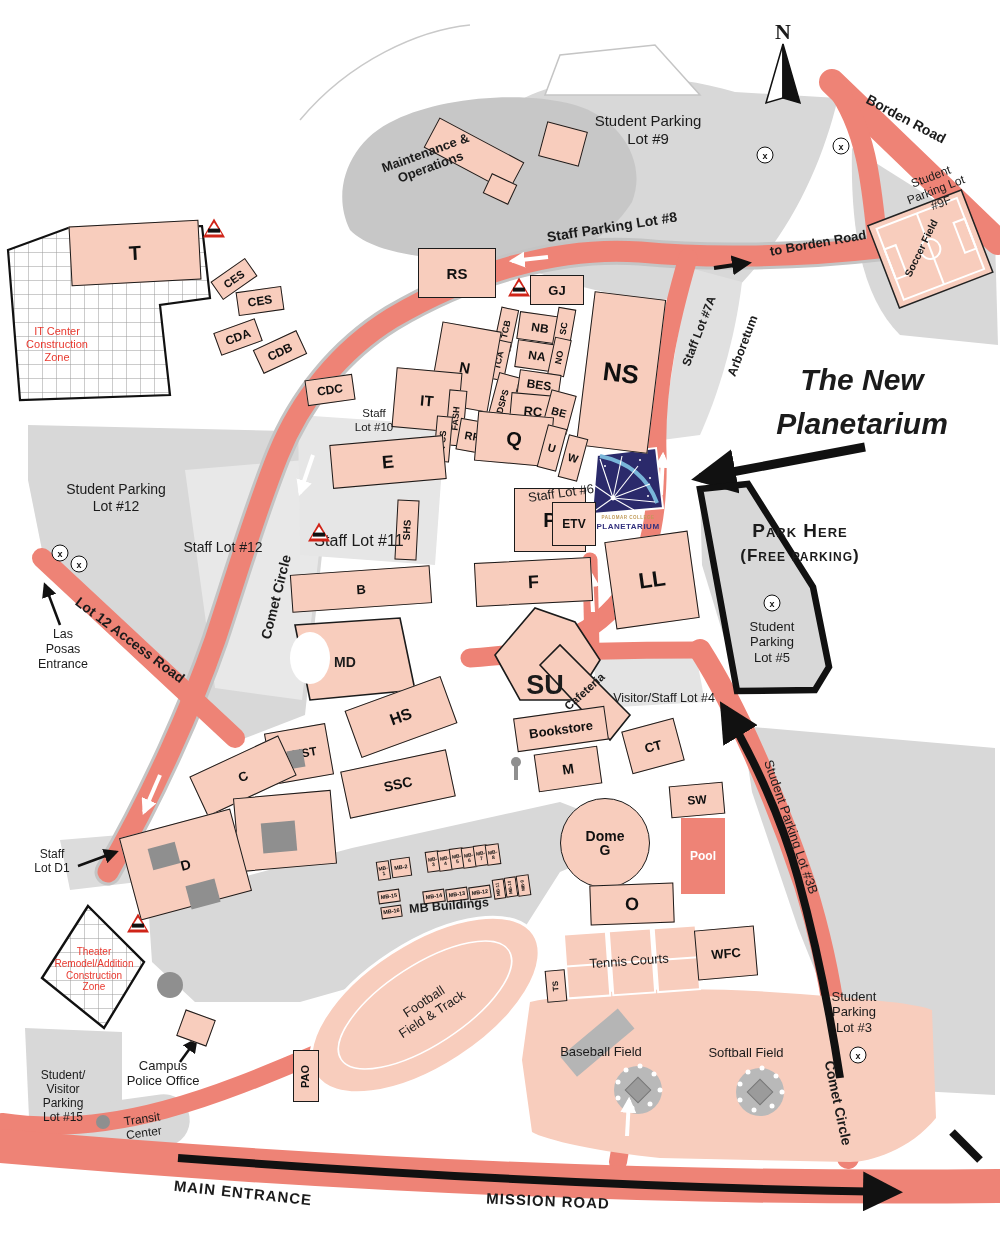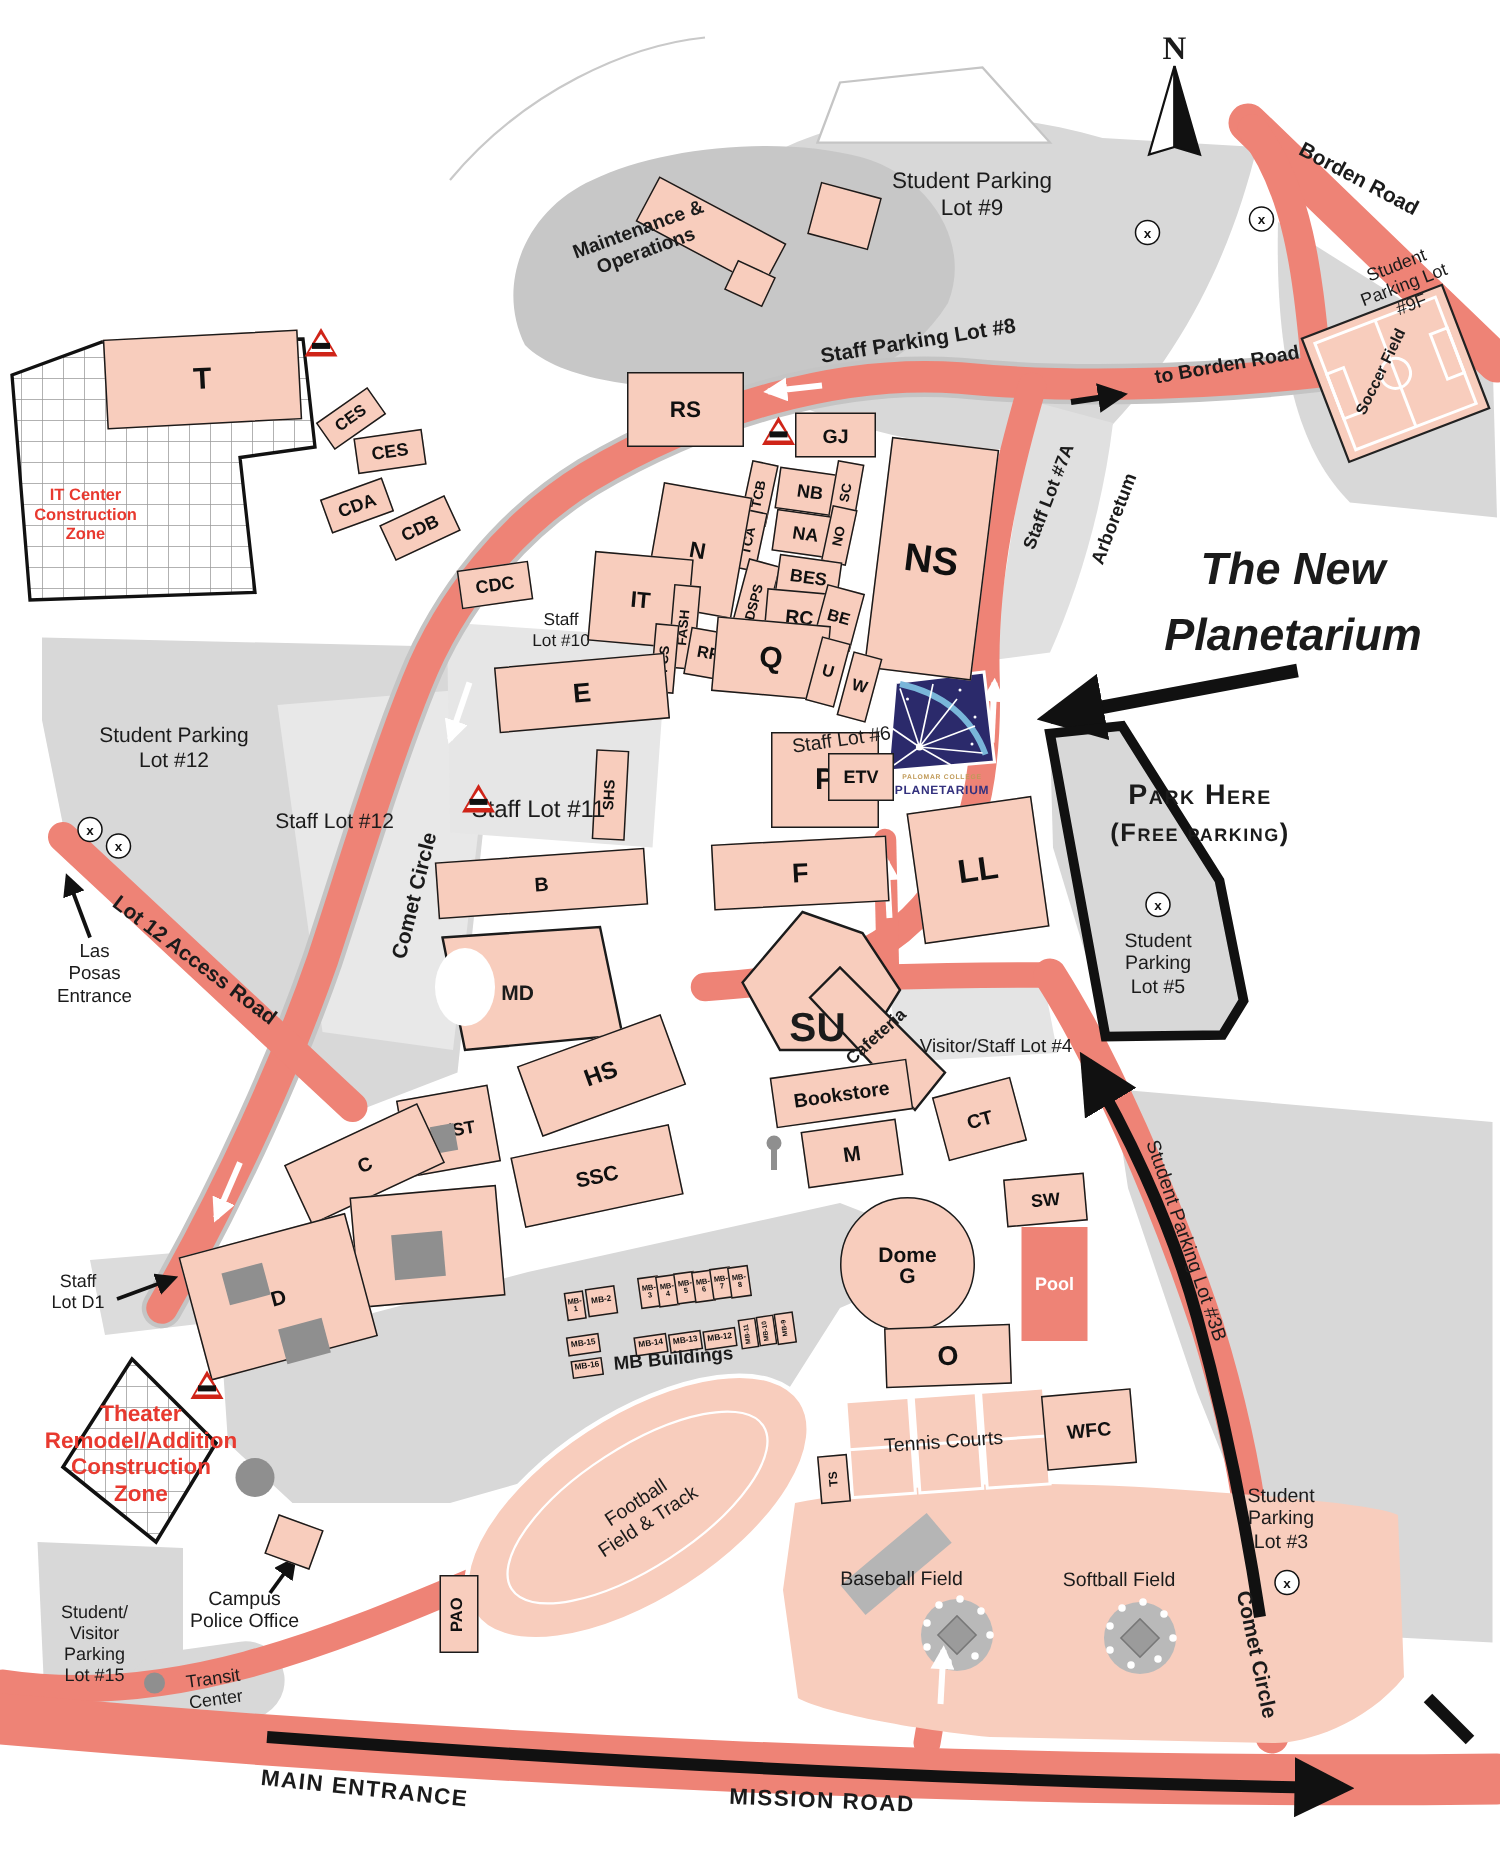--- a/index.html
+++ b/index.html
@@ -7,21 +7,21 @@
        font-family:"Liberation Sans",sans-serif;overflow:hidden;}
   #base{position:absolute;left:0;top:0;}
   .bldg{position:absolute;background:#f8cdbd;border:1.5px solid #1b1b1b;
         display:flex;align-items:center;justify-content:center;
         font-weight:700;color:#101010;white-space:pre-line;text-align:center;
         line-height:1;box-sizing:border-box;transform-origin:50% 50%;}
   .vert span{transform:rotate(-90deg);display:block;white-space:nowrap;}
   .lbl{position:absolute;color:#1b1b1b;white-space:pre-line;text-align:center;
        line-height:1.18;font-weight:500;transform-origin:50% 50%;}
   .b7{font-weight:700;}
-  .red{color:#e8392f;font-weight:700;}
+  .red{color:#e8392f;font-weight:400;}
   .ital{font-style:italic;font-weight:800;}
   .caps{font-variant:small-caps;font-weight:800;letter-spacing:1px;}
   .serif{font-family:"Liberation Serif",serif;}
   .xm{position:absolute;width:15px;height:15px;border:1.5px solid #111;border-radius:50%;
       background:#fff;display:flex;align-items:center;justify-content:center;
       font-size:9px;font-weight:700;color:#111;transform:translate(-50%,-50%);}
   .tri{position:absolute;width:0;height:0;border-left:11px solid transparent;
        border-right:11px solid transparent;border-bottom:19px solid #cf2418;
        transform:translate(-50%,-60%);}
   .tri i{position:absolute;left:-8px;top:4px;width:0;height:0;
@@ -232,21 +232,21 @@
 <div class="bldg" style="left:394px;top:370px;width:66px;height:60px;font-size:15px;transform:rotate(5deg)">IT</div>
 <div class="bldg vert" style="left:447px;top:390px;width:18px;height:56px;font-size:9px;transform:rotate(5deg)"><span>FASH</span></div>
 <div class="bldg vert" style="left:435px;top:416px;width:16px;height:46px;font-size:9px;transform:rotate(5deg)"><span>FCS</span></div>
 <div class="bldg" style="left:458px;top:420px;width:28px;height:32px;font-size:11px;transform:rotate(10deg)">RF</div>
 <div class="bldg" style="left:476px;top:414px;width:76px;height:50px;font-size:20px;transform:rotate(5deg)">Q</div>
 <div class="bldg" style="left:542px;top:426px;width:20px;height:44px;font-size:11px;transform:rotate(15deg)">U</div>
 <div class="bldg" style="left:563px;top:436px;width:20px;height:44px;font-size:11px;transform:rotate(15deg)">W</div>
 <div class="bldg" style="left:331px;top:440px;width:114px;height:44px;font-size:18px;transform:rotate(-5deg)">E</div>
 <div class="bldg vert" style="left:396px;top:500px;width:22px;height:60px;font-size:10px;transform:rotate(3deg)"><span>SHS</span></div>
 <div class="bldg" style="left:514px;top:488px;width:72px;height:64px;font-size:20px">P</div>
-<div class="bldg" style="left:552px;top:502px;width:44px;height:32px;font-size:12px">ETV</div>
+<div class="bldg" style="left:552px;top:502px;width:44px;height:44px;font-size:12px">ETV</div>
 <div class="bldg" style="left:291px;top:570px;width:140px;height:38px;font-size:13px;transform:rotate(-4deg)">B</div>
 <div class="bldg" style="left:475px;top:560px;width:117px;height:44px;font-size:18px;transform:rotate(-3deg)">F</div>
 <div class="bldg" style="left:610px;top:536px;width:84px;height:88px;font-size:22px;transform:rotate(-8deg)">LL</div>
 <div class="bldg" style="left:350px;top:692px;width:102px;height:50px;font-size:16px;transform:rotate(-20deg)">HS</div>
 <div class="bldg" style="left:268px;top:728px;width:62px;height:52px;font-size:12px;transform:rotate(-10deg)">AA/ST</div>
 <div class="roof" style="left:288px;top:750px;width:16px;height:18px;transform:rotate(-10deg)"></div>
 <div class="bldg" style="left:194px;top:754px;width:98px;height:44px;font-size:13px;transform:rotate(-25deg)">C</div>
 <div class="bldg" style="left:344px;top:760px;width:108px;height:48px;font-size:14px;transform:rotate(-12deg)">SSC</div>
 <div class="bldg" style="left:236px;top:794px;width:98px;height:74px;font-size:20px;transform:rotate(-5deg)">A</div>
 <div class="roof" style="left:262px;top:822px;width:34px;height:30px;transform:rotate(-5deg)"></div>
@@ -314,21 +314,21 @@
 <div class="lbl" style="left:374px;top:421px;font-size:11.5px;transform:translate(-50%,-50%)">Staff
 Lot #10</div>
 <div class="lbl" style="left:561px;top:493px;font-size:13px;transform:translate(-50%,-50%) rotate(-8deg)">Staff Lot #6</div>
 <div class="lbl" style="left:664px;top:698px;font-size:12.5px;transform:translate(-50%,-50%)">Visitor/Staff Lot #4</div>
 <div class="lbl" style="left:791px;top:827px;font-size:13px;transform:translate(-50%,-50%) rotate(71deg)">Student Parking Lot #3B</div>
 <div class="lbl" style="left:854px;top:1012px;font-size:13px;transform:translate(-50%,-50%)">Student
 Parking
 Lot #3</div>
 <div class="lbl" style="left:52px;top:861px;font-size:12px;transform:translate(-50%,-50%)">Staff
 Lot D1</div>
-<div class="lbl red" style="left:94px;top:970px;font-size:15px;transform:translate(-50%,-50%)">Theater
+<div class="lbl red" style="left:94px;top:970px;font-size:10px;transform:translate(-50%,-50%)">Theater
 Remodel/Addition
 Construction
 Zone</div>
 <div class="lbl" style="left:163px;top:1073px;font-size:13px;transform:translate(-50%,-50%)">Campus
 Police Office</div>
 <div class="lbl" style="left:63px;top:1096px;font-size:12px;transform:translate(-50%,-50%)">Student/
 Visitor
 Parking
 Lot #15</div>
 <div class="lbl" style="left:143px;top:1126px;font-size:12px;transform:translate(-50%,-50%) rotate(-8deg)">Transit

